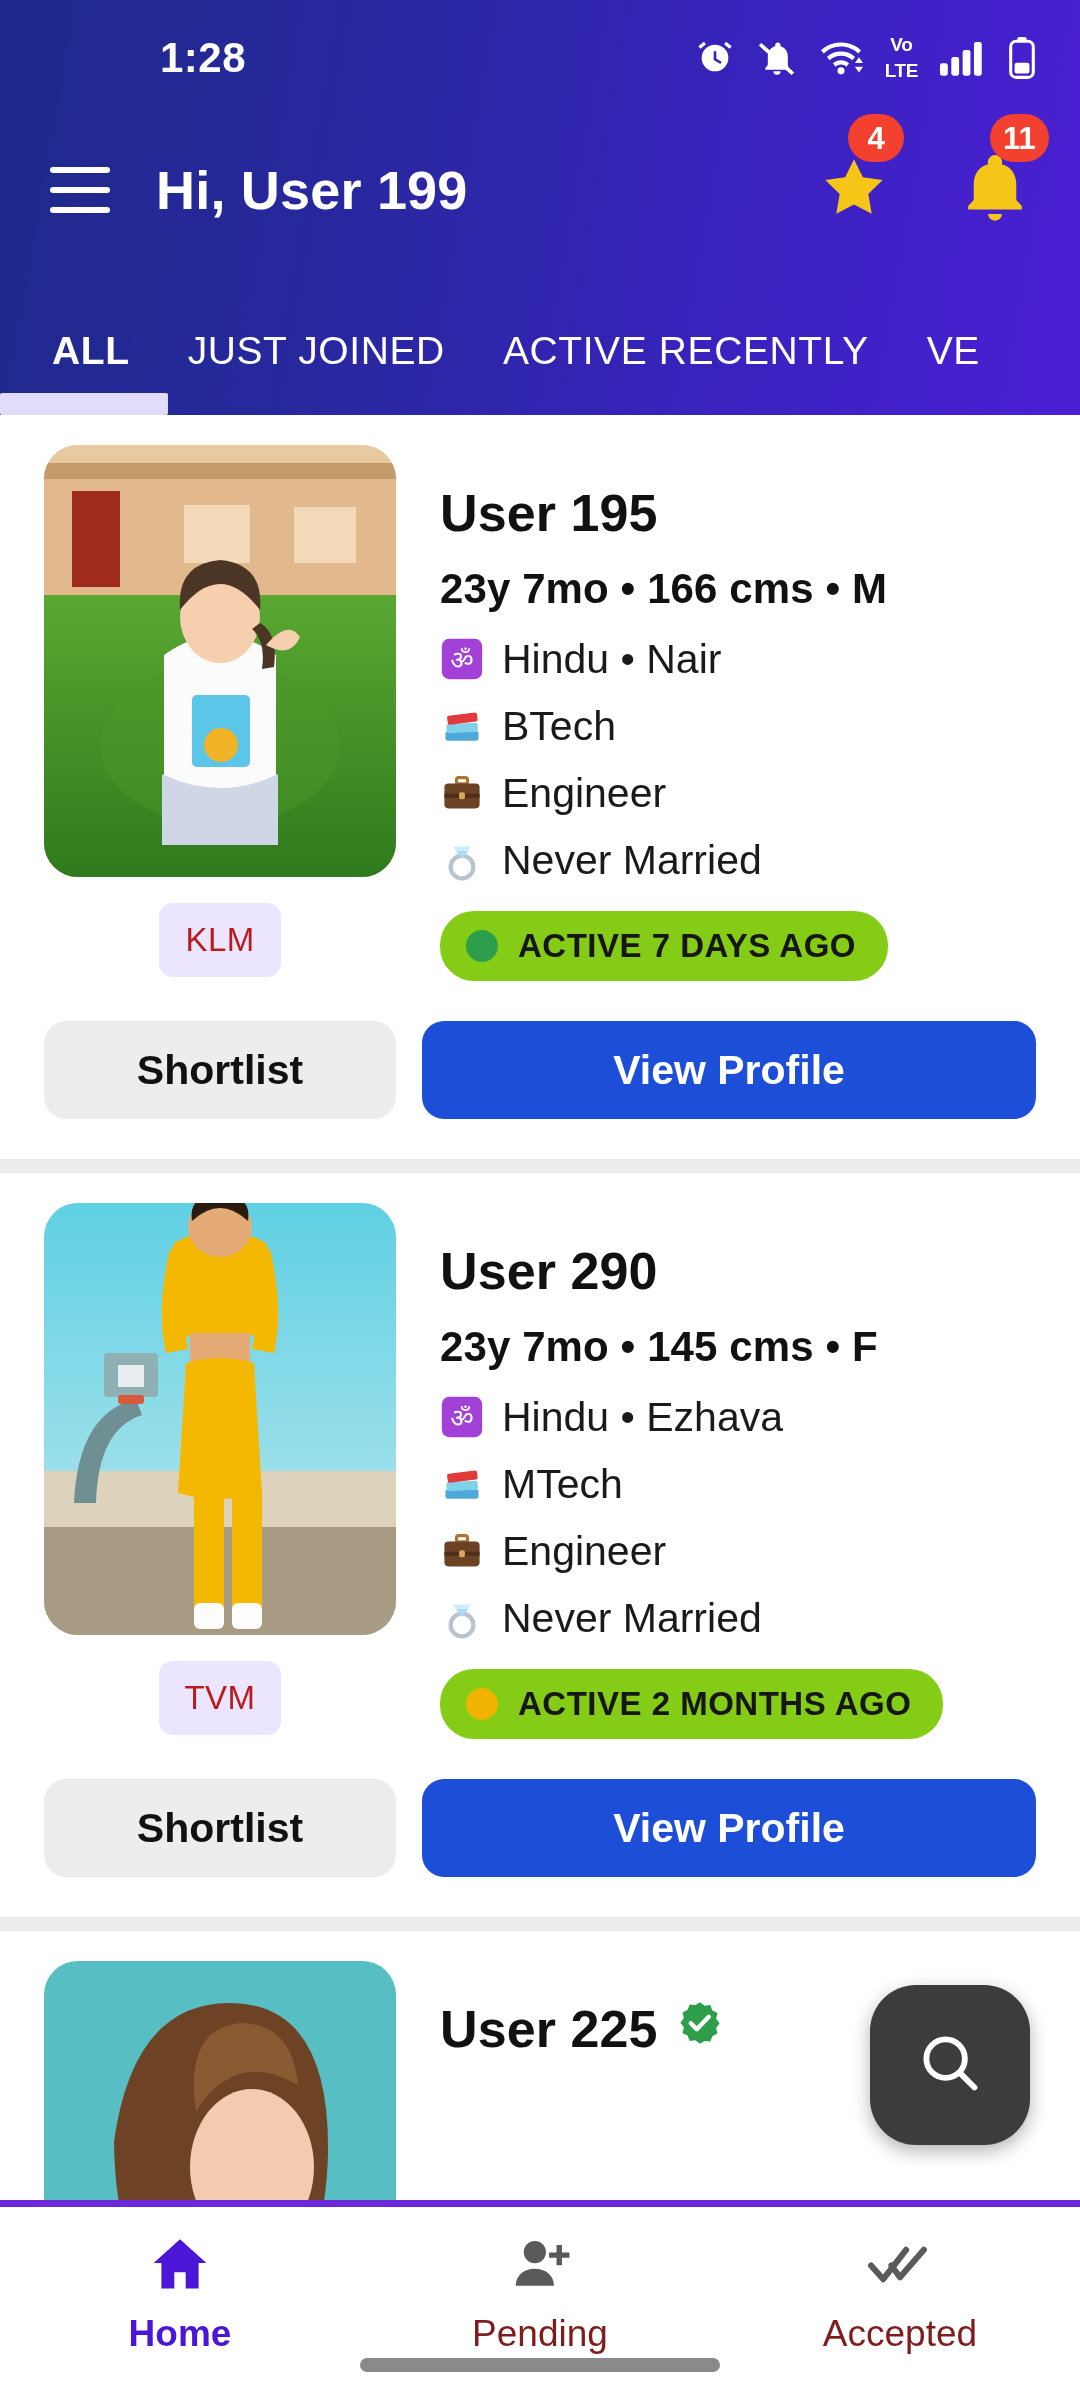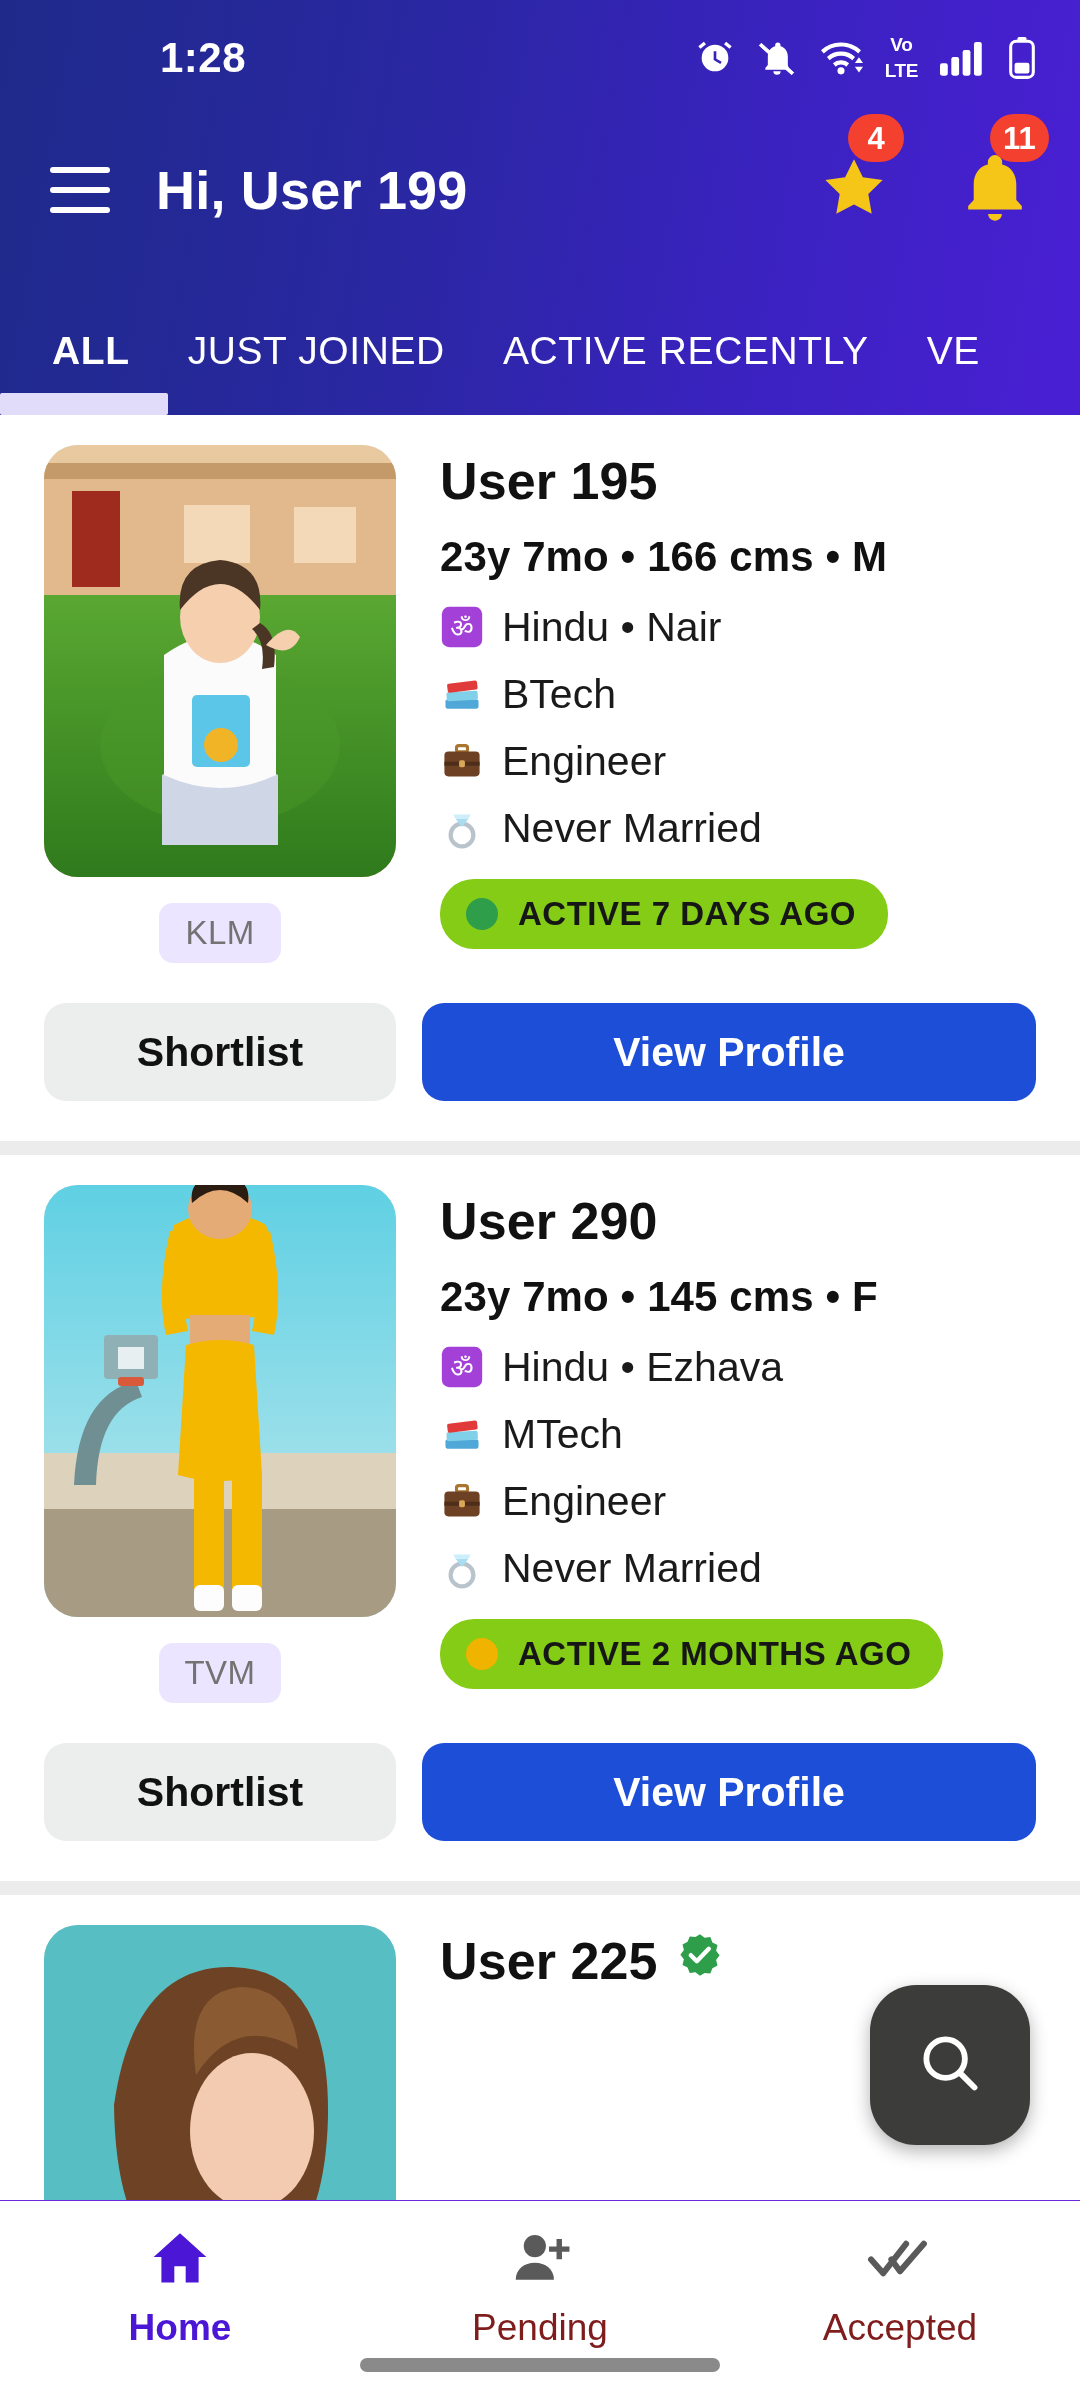--- a/index.html
+++ b/index.html
@@ -80,29 +80,29 @@
 
   .card-main { display:flex; }
   .photo-col { width:352px; flex:0 0 352px; }
   .photo {
     width:352px; height:432px; border-radius:34px; overflow:hidden;
     position:relative; background:#ddd;
   }
   .photo svg { display:block; width:100%; height:100%; }
   .loc-badge {
     margin:26px auto 0; display:block; width:max-content;
-    background:#ece5ff; color:#737373;
+    background:#ece5ff; color:#b91c1c;
     font-size:33px; font-weight:500; letter-spacing:0.4px;
-    padding:11px 26px; border-radius:14px;
+    padding:18px 26px; border-radius:14px;
   }
 
   .info-col { flex:1; padding-left:44px; padding-top:6px; }
   .uname {
     font-size:52px; font-weight:700; color:#111; letter-spacing:0.1px;
-    display:flex; align-items:center; gap:18px;
+    display:flex; align-items:center; gap:18px;margin-top:32px;
   }
   .verified { display:inline-block; vertical-align:middle; }
   .meta {
     font-size:42px; font-weight:700; color:#111; margin-top:22px; letter-spacing:0.1px;
   }
   .attr-list { margin-top:24px; }
   .attr {
     display:flex; align-items:center; gap:18px;
     font-size:41px; color:#1a1a1a; line-height:1.0; margin-bottom:23px;
   }
@@ -131,21 +131,21 @@
     position:absolute; left:870px; top:1985px;
     width:160px; height:160px; border-radius:46px; background:#3c3c3b;
     display:flex; align-items:center; justify-content:center;
     box-shadow:0 6px 18px rgba(0,0,0,0.3); z-index:20;
   }
 
   
   .bottomnav {
     position:absolute; left:0; bottom:0; width:1080px; height:200px;
     background:#ffffff; display:flex; align-items:flex-start; padding-top:26px;
-    border-top:1px solid #6d28d9; z-index:30;
+    border-top:7px solid #6d28d9; z-index:30;
   }
   .navitem { flex:1; display:flex; flex-direction:column; align-items:center; gap:14px; }
   .navlabel { font-size:37px; color:#7f1d1d; }
   .navitem.active .navlabel { color:#4b16d6; font-weight:700; }
   .gesture-bar {
     position:absolute; bottom:28px; left:50%; transform:translateX(-50%);
     width:360px; height:14px; background:#8a8a8a; border-radius:8px;
   }
 </style>
 </head>

